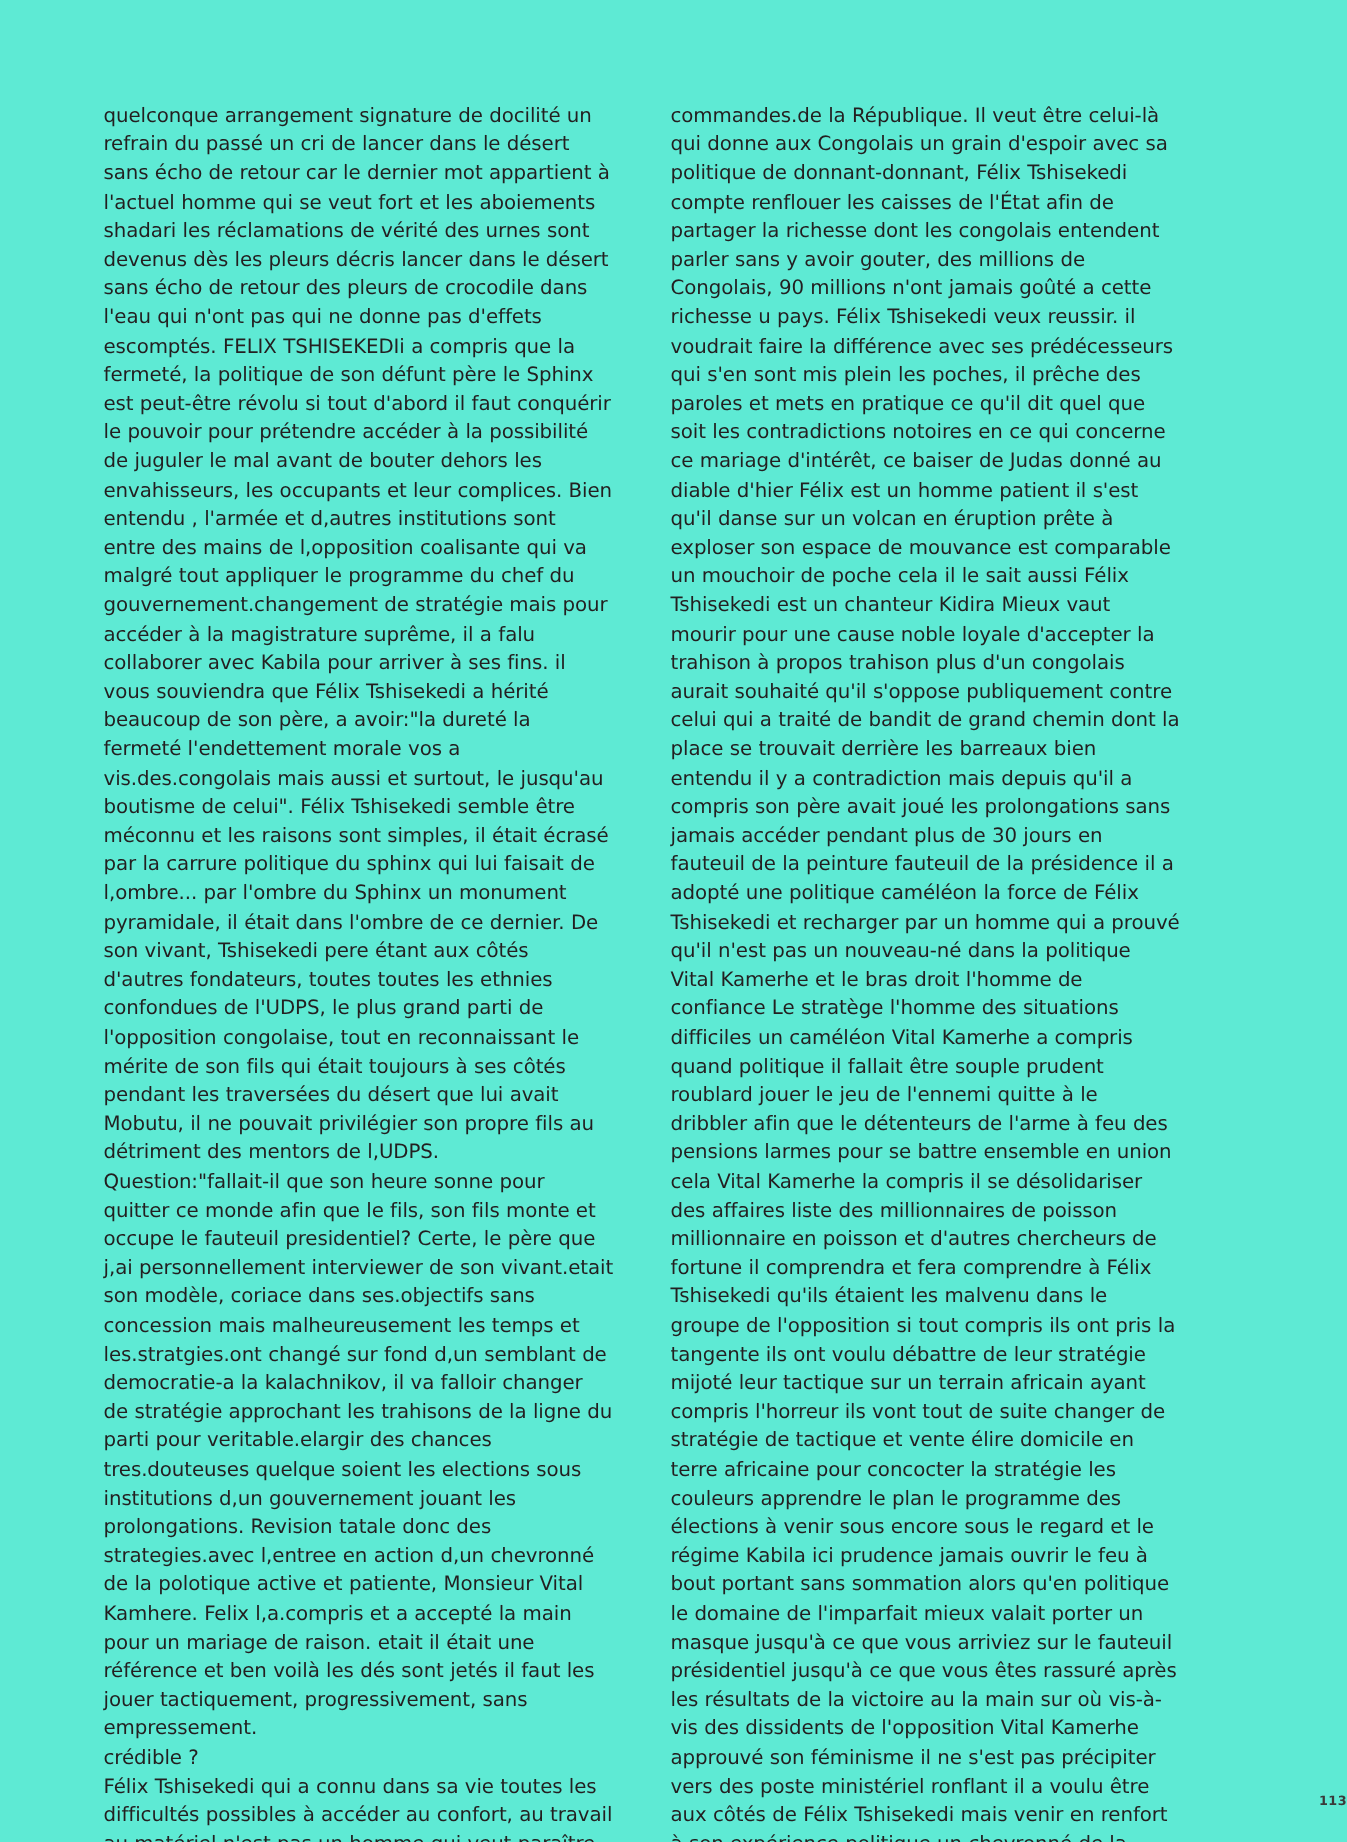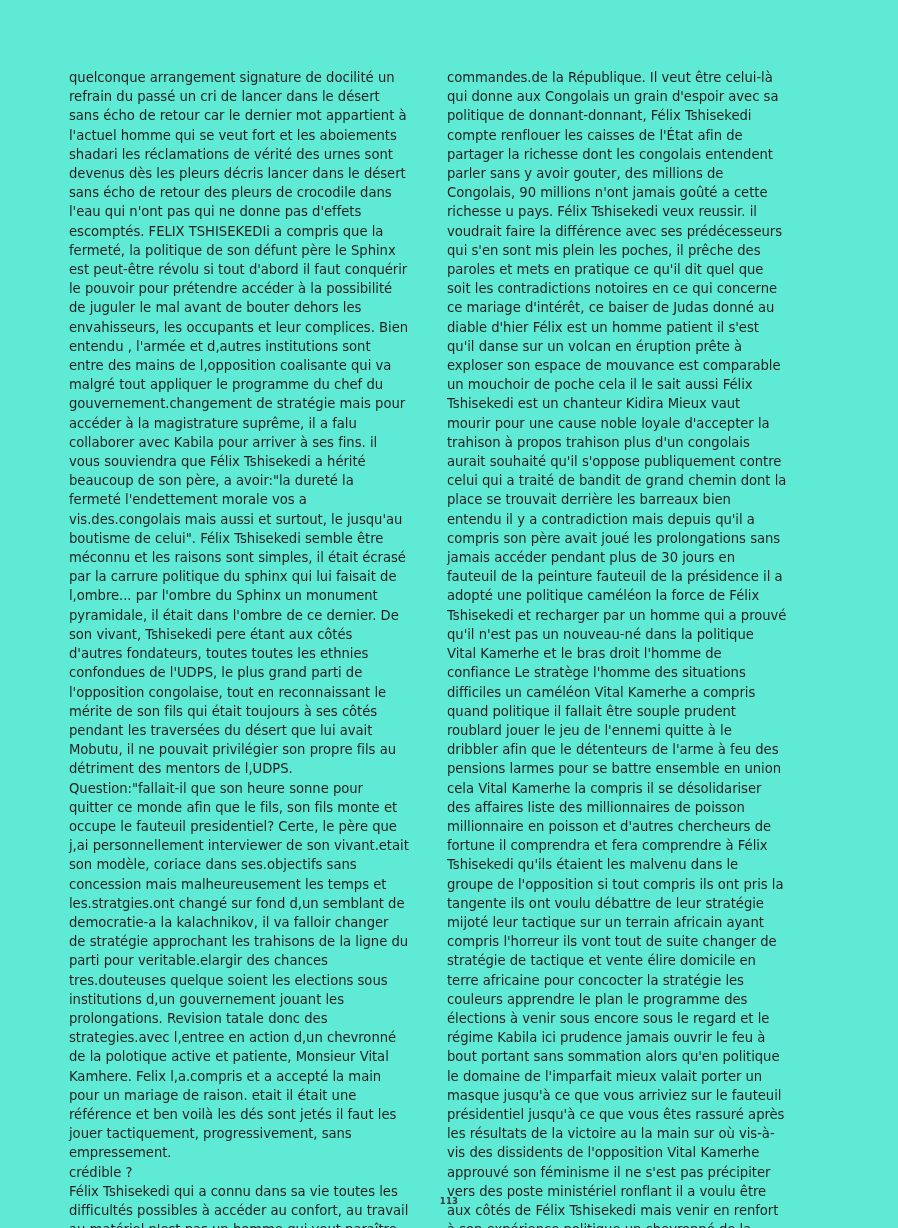--- a/index.html
+++ b/index.html
@@ -40,21 +40,21 @@
   }
   .col p {
     margin: 0;
     white-space: pre-wrap;
   }
   .page-number {
     position: absolute;
     left: 0;
     right: 0;
     bottom: 22px;
-    text-align: center;
+    text-align: right;
     font-size: 8.5px;
     font-weight: bold;
     color: #3a3a3a;
     letter-spacing: 0.3px;
   }
 </style>
 </head>
 <body>
 
 <div class="page">

